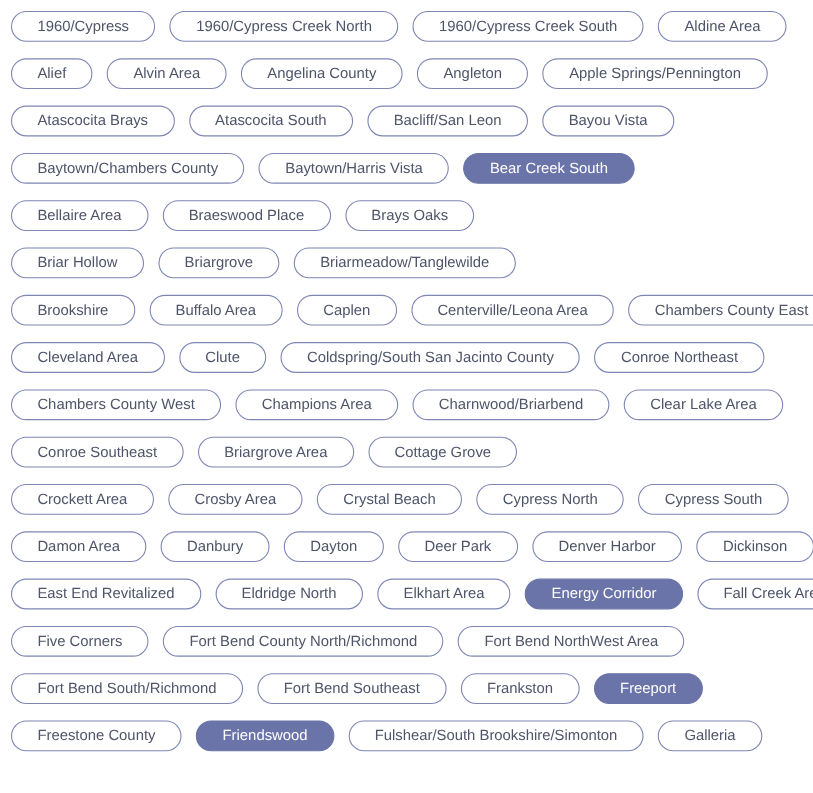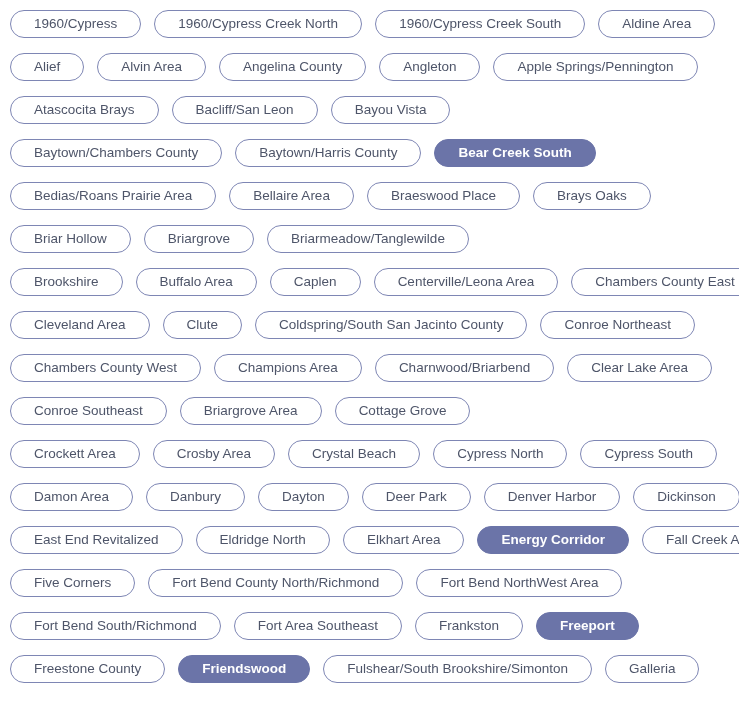--- a/index.html
+++ b/index.html
@@ -45,21 +45,21 @@
     font-family: inherit;
     font-size: 13.5px;
     line-height: 1;
     cursor: pointer;
     flex: 0 0 auto;
   }
   .pill.selected {
     background: var(--pill-selected-bg);
     border-color: var(--pill-selected-bg);
     color: var(--pill-selected-text);
-    font-weight: 700;
+    font-weight: 400;
   }
 </style>
 </head>
 <body>
 
 <div class="page">
   <div class="pill-list">
       <div class="pill-row">
         <button class="pill">1960/Cypress</button>
         <button class="pill">1960/Cypress Creek North</button>
@@ -68,30 +68,30 @@
       </div>
       <div class="pill-row">
         <button class="pill">Alief</button>
         <button class="pill">Alvin Area</button>
         <button class="pill">Angelina County</button>
         <button class="pill">Angleton</button>
         <button class="pill">Apple Springs/Pennington</button>
       </div>
       <div class="pill-row">
         <button class="pill">Atascocita Brays</button>
+        <button class="pill">Atascocita South</button>
         <button class="pill">Bacliff/San Leon</button>
         <button class="pill">Bayou Vista</button>
       </div>
       <div class="pill-row">
         <button class="pill">Baytown/Chambers County</button>
-        <button class="pill">Baytown/Harris County</button>
+        <button class="pill">Baytown/Harris Vista</button>
         <button class="pill selected">Bear Creek South</button>
       </div>
       <div class="pill-row">
-        <button class="pill">Bedias/Roans Prairie Area</button>
         <button class="pill">Bellaire Area</button>
         <button class="pill">Braeswood Place</button>
         <button class="pill">Brays Oaks</button>
       </div>
       <div class="pill-row">
         <button class="pill">Briar Hollow</button>
         <button class="pill">Briargrove</button>
         <button class="pill">Briarmeadow/Tanglewilde</button>
       </div>
       <div class="pill-row">
@@ -140,21 +140,21 @@
         <button class="pill selected">Energy Corridor</button>
         <button class="pill">Fall Creek Area</button>
       </div>
       <div class="pill-row">
         <button class="pill">Five Corners</button>
         <button class="pill">Fort Bend County North/Richmond</button>
         <button class="pill">Fort Bend NorthWest Area</button>
       </div>
       <div class="pill-row">
         <button class="pill">Fort Bend South/Richmond</button>
-        <button class="pill">Fort Area Southeast</button>
+        <button class="pill">Fort Bend Southeast</button>
         <button class="pill">Frankston</button>
         <button class="pill selected">Freeport</button>
       </div>
       <div class="pill-row">
         <button class="pill">Freestone County</button>
         <button class="pill selected">Friendswood</button>
         <button class="pill">Fulshear/South Brookshire/Simonton</button>
         <button class="pill">Galleria</button>
       </div>
     </div>

